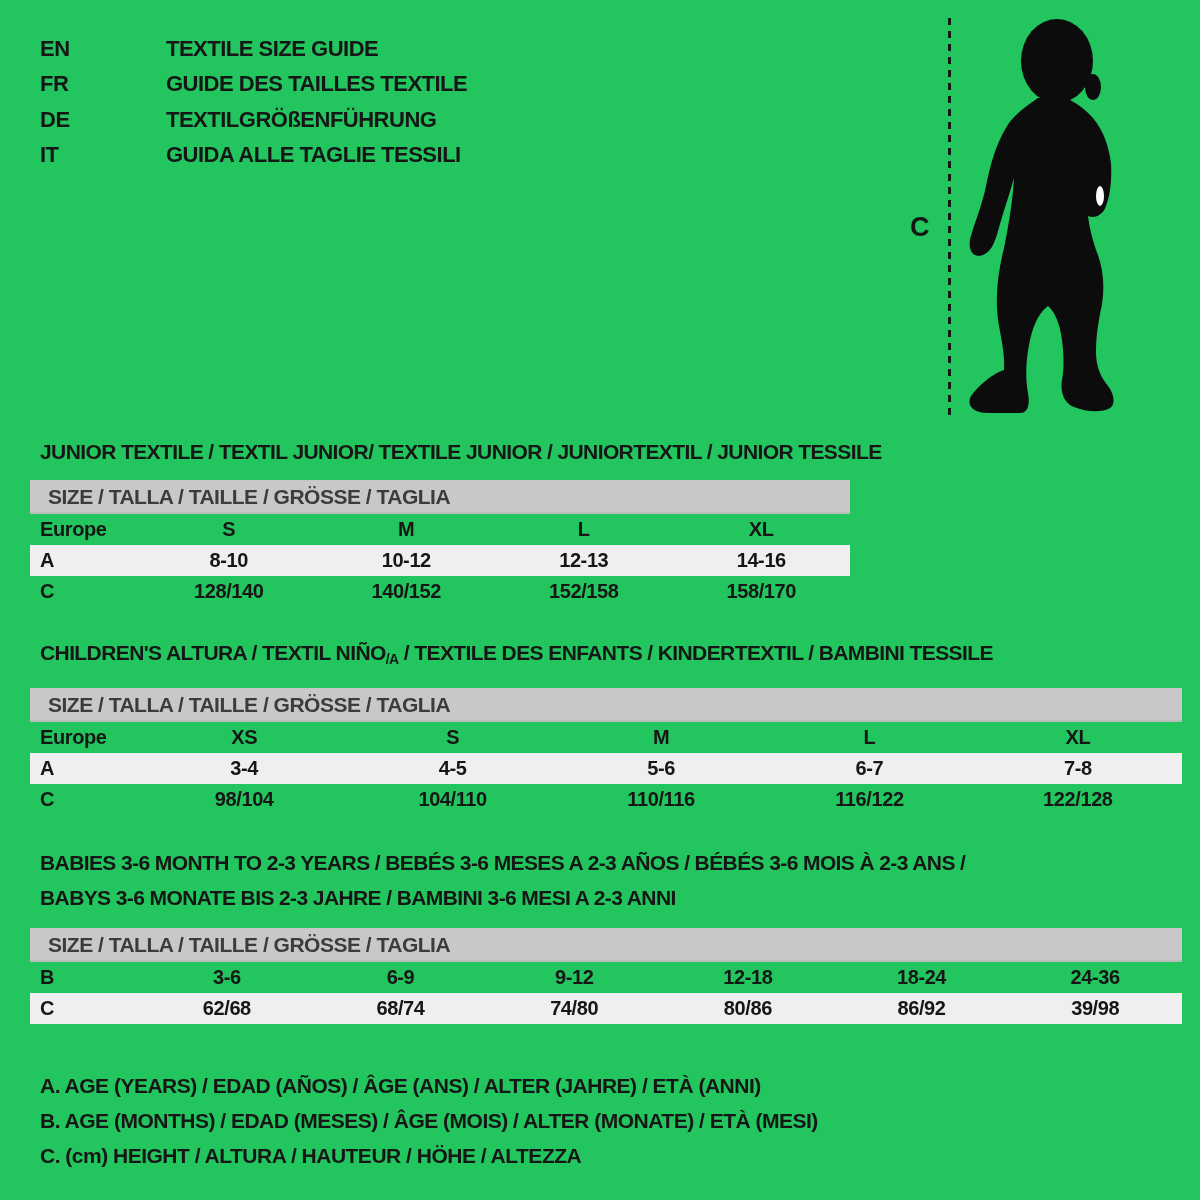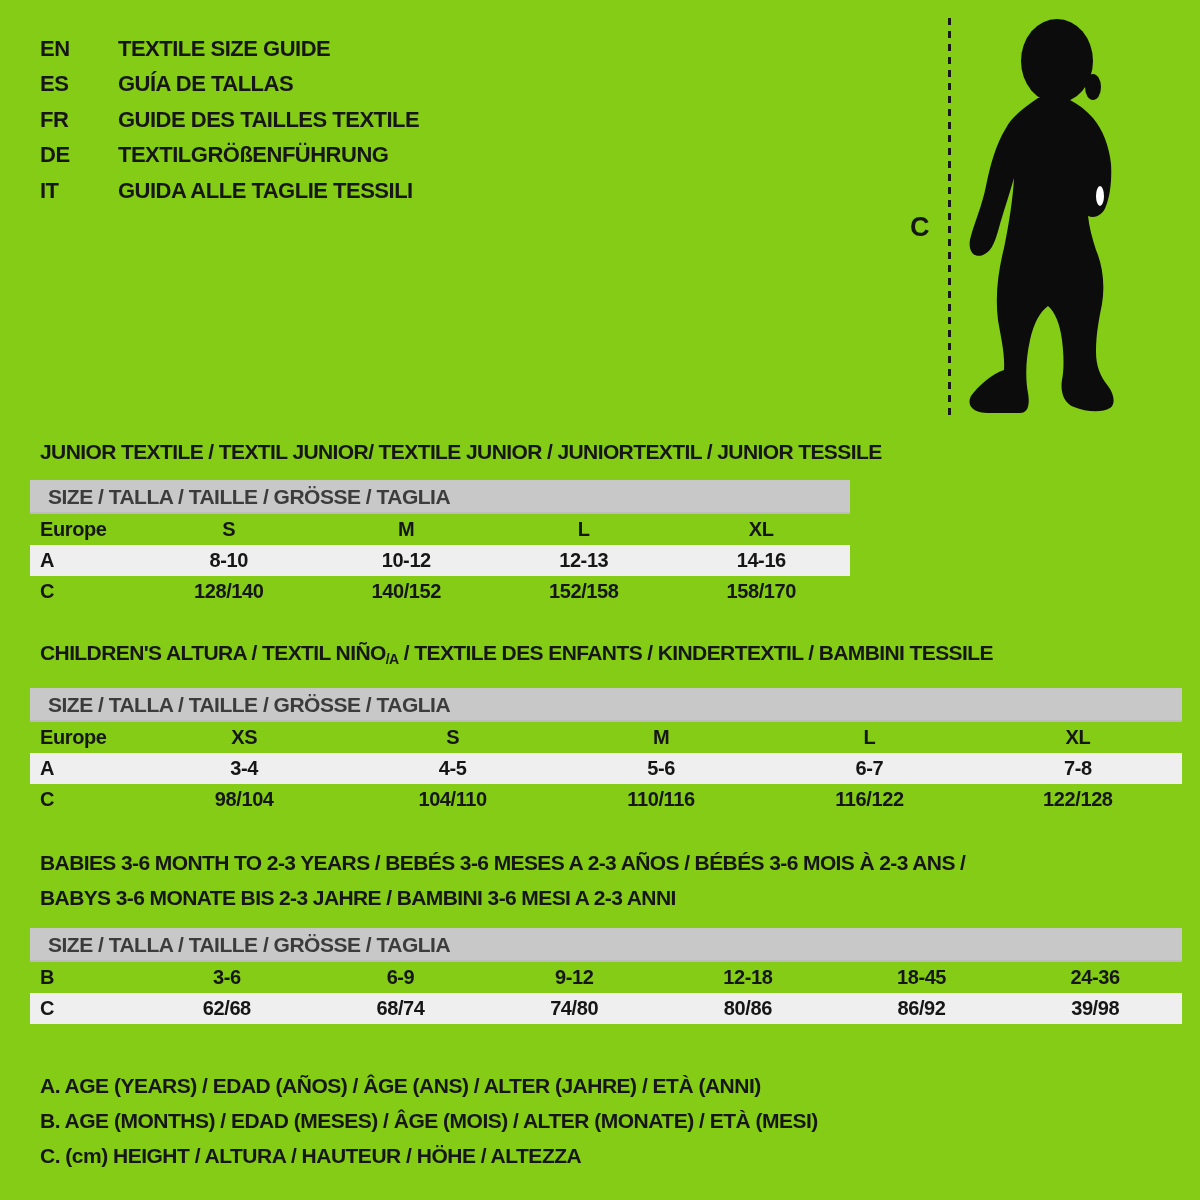--- a/index.html
+++ b/index.html
@@ -1,24 +1,24 @@
 <!DOCTYPE html>
 <html><head>
 <meta charset="utf-8">
 <style>
   html,body{margin:0;padding:0;background:#fff;}
   .page{
-    position:relative;width:1200px;height:1200px;background:#84cc16;
+    position:relative;width:1200px;height:1200px;background:#22c55e;
     font-family:"Liberation Sans","DejaVu Sans",sans-serif;color:#161616;overflow:hidden;
   }
   
   .lang-list{position:absolute;left:40px;top:31px;}
   .lang-row{display:flex;height:35.5px;align-items:center;}
   .lang-code{width:78px;font-size:22px;font-weight:700;letter-spacing:-0.5px;}
-  .lang-title{font-size:22px;font-weight:700;letter-spacing:-0.5px;white-space:nowrap;}
+  .lang-title{font-size:22px;font-weight:700;letter-spacing:-0.5px;white-space:nowrap;margin-left:48px;}
   
   .dash-line{position:absolute;left:948px;top:18px;width:3px;height:400px;
     background:repeating-linear-gradient(to bottom,#171717 0 7px,transparent 7px 13px);}
   .height-label{position:absolute;left:910px;top:212px;font-size:27px;font-weight:700;}
   .silhouette{position:absolute;left:962px;top:14px;}
   
   .section-title{position:absolute;left:40px;font-size:21px;font-weight:700;
     letter-spacing:-0.6px;white-space:nowrap;}
   .t-junior{top:440px;}
   .t-children{top:641px;}
@@ -45,24 +45,20 @@
 </style>
 </head>
 <body>
 
 <div class="page">
 
   <div class="lang-list">
     <div class="lang-row">
       <span class="lang-code">EN</span>
       <span class="lang-title">TEXTILE SIZE GUIDE</span>
-    </div>
-    <div class="lang-row">
-      <span class="lang-code">ES</span>
-      <span class="lang-title">GUÍA DE TALLAS</span>
     </div>
     <div class="lang-row">
       <span class="lang-code">FR</span>
       <span class="lang-title">GUIDE DES TAILLES TEXTILE</span>
     </div>
     <div class="lang-row">
       <span class="lang-code">DE</span>
       <span class="lang-title">TEXTILGRÖßENFÜHRUNG</span>
     </div>
     <div class="lang-row">
@@ -152,21 +148,21 @@
   <div class="section-title t-babies1">BABIES 3-6 MONTH TO 2-3 YEARS / BEBÉS 3-6 MESES A 2-3 AÑOS / BÉBÉS 3-6 MOIS À 2-3 ANS /</div>
   <div class="section-title t-babies2">BABYS 3-6 MONATE BIS 2-3 JAHRE / BAMBINI 3-6 MESI A 2-3 ANNI</div>
   <div class="size-table w-babies">
     <div class="thead">SIZE / TALLA / TAILLE / GRÖSSE / TAGLIA</div>
     <div class="trow">
       <span class="tlabel">B</span>
       <span class="tcell">3-6</span>
       <span class="tcell">6-9</span>
       <span class="tcell">9-12</span>
       <span class="tcell">12-18</span>
-      <span class="tcell">18-45</span>
+      <span class="tcell">18-24</span>
       <span class="tcell">24-36</span>
     </div>
     <div class="trow shaded">
       <span class="tlabel">C</span>
       <span class="tcell">62/68</span>
       <span class="tcell">68/74</span>
       <span class="tcell">74/80</span>
       <span class="tcell">80/86</span>
       <span class="tcell">86/92</span>
       <span class="tcell">39/98</span>

